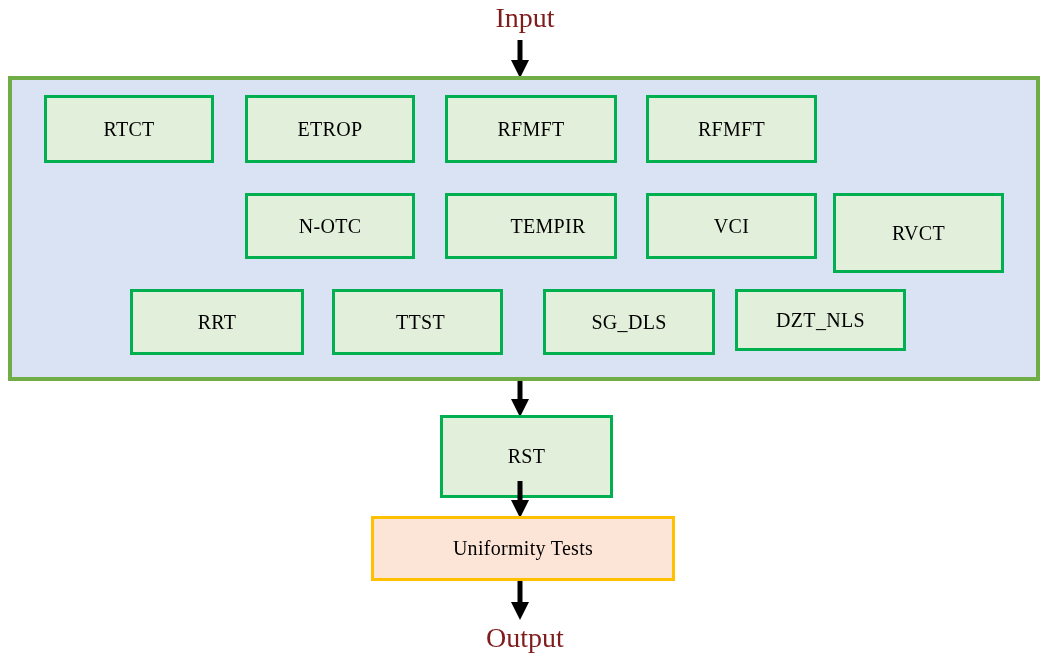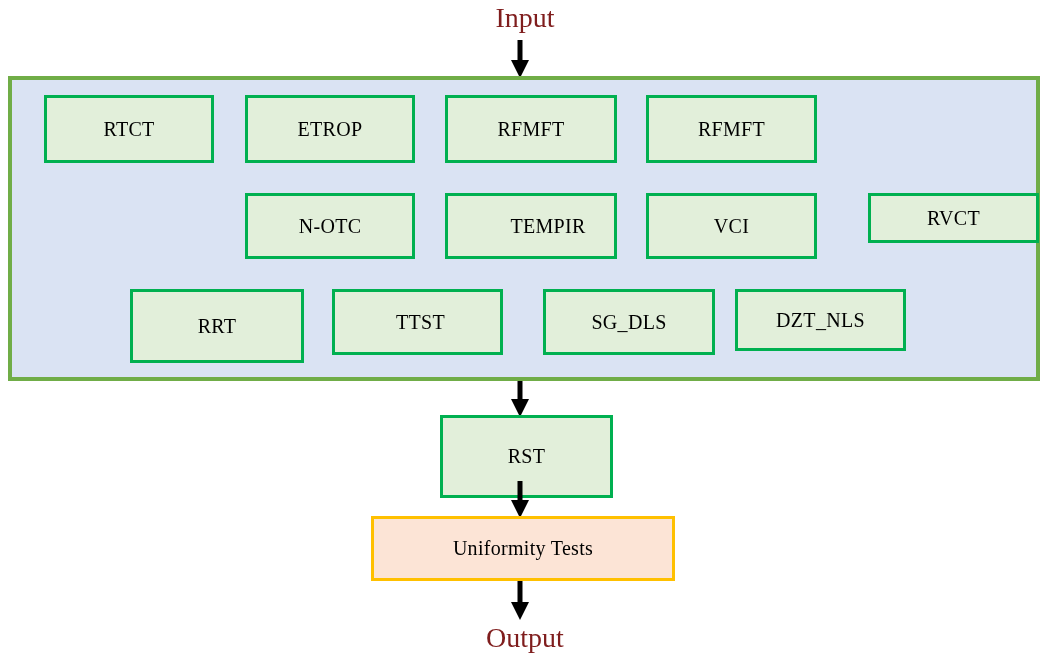--- a/index.html
+++ b/index.html
@@ -92,25 +92,25 @@
 
     <div class="node" style="left:233px; top:113px; width:170px; height:66px;">
       <span>N-OTC</span>
     </div>
     <div class="node" style="left:433px; top:113px; width:172px; height:66px;padding-left:34px;">
       <span>TEMPIR</span>
     </div>
     <div class="node" style="left:634px; top:113px; width:171px; height:66px;">
       <span>VCI</span>
     </div>
-    <div class="node" style="left:856px; top:113px; width:171px; height:50px;">
+    <div class="node" style="left:821px; top:113px; width:171px; height:80px;">
       <span>RVCT</span>
     </div>
 
-    <div class="node" style="left:118px; top:209px; width:174px; height:74px;">
+    <div class="node" style="left:118px; top:209px; width:174px; height:66px;">
       <span>RRT</span>
     </div>
     <div class="node" style="left:320px; top:209px; width:171px; height:66px;padding-left:6px;">
       <span>TTST</span>
     </div>
     <div class="node" style="left:531px; top:209px; width:172px; height:66px;">
       <span>SG_DLS</span>
     </div>
     <div class="node" style="left:723px; top:209px; width:171px; height:62px;">
       <span>DZT_NLS</span>

